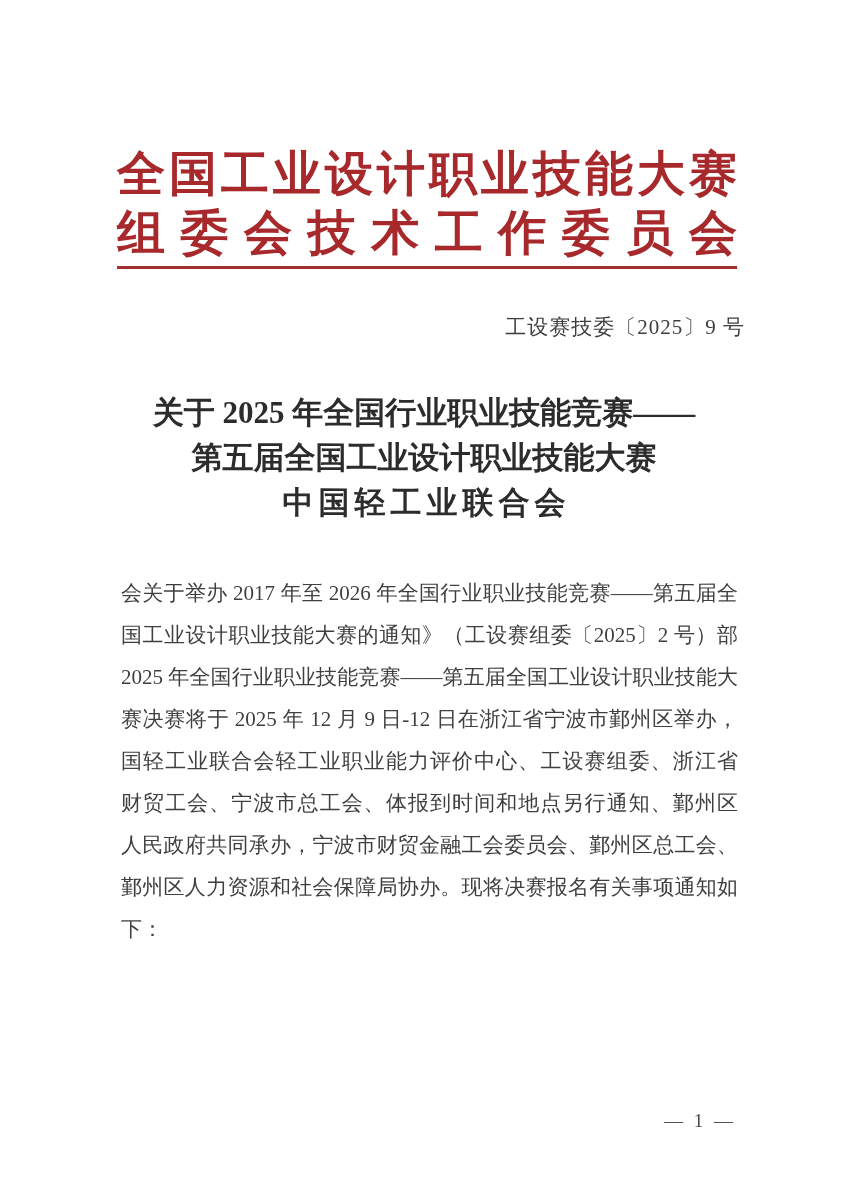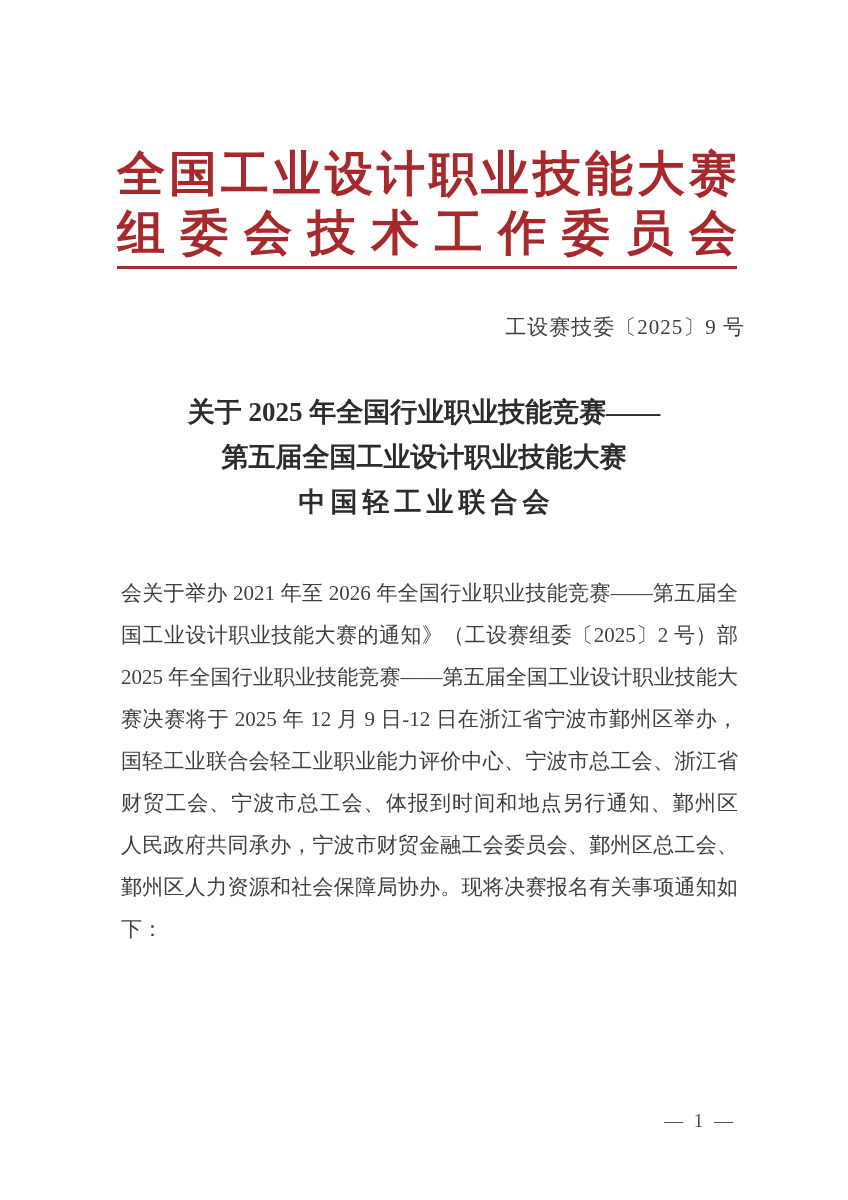--- a/index.html
+++ b/index.html
@@ -49,21 +49,21 @@
 
   
   .notice-title {
     position: absolute;
     top: 390px; left: 60px; right: 60px;
     text-align: center;
     color: #2c2c2c;
     font-weight: bold;
   }
   .notice-title-line {
-    font-size: 27px;
+    font-size: 31px;
     line-height: 45px;
     white-space: nowrap;
   }
   .notice-title-line.spread {
     letter-spacing: 5px;
     text-indent: 5px;
   }
 
   
   .doc-body {
@@ -113,25 +113,25 @@
 
   <div class="doc-number">工设赛技委〔2025〕9 号</div>
 
   <div class="notice-title">
     <div class="notice-title-line">关于 2025 年全国行业职业技能竞赛——</div>
     <div class="notice-title-line">第五届全国工业设计职业技能大赛</div>
     <div class="notice-title-line spread">中国轻工业联合会</div>
   </div>
 
   <div class="doc-body">
-    <div class="body-line justified">会关于举办 2021 年至 2026 年全国行业职业技能竞赛——第五届全</div>
+    <div class="body-line justified">会关于举办 2017 年至 2026 年全国行业职业技能竞赛——第五届全</div>
     <div class="body-line justified">国工业设计职业技能大赛的通知》（工设赛组委〔2025〕2 号）部署，</div>
     <div class="body-line justified">2025 年全国行业职业技能竞赛——第五届全国工业设计职业技能大</div>
     <div class="body-line justified">赛决赛将于 2025 年 12 月 9 日-12 日在浙江省宁波市鄞州区举办，具</div>
-    <div class="body-line justified">国轻工业联合会轻工业职业能力评价中心、宁波市总工会、浙江省</div>
+    <div class="body-line justified">国轻工业联合会轻工业职业能力评价中心、工设赛组委、浙江省</div>
     <div class="body-line justified">财贸工会、宁波市总工会、体报到时间和地点另行通知、鄞州区</div>
     <div class="body-line justified">人民政府共同承办，宁波市财贸金融工会委员会、鄞州区总工会、</div>
     <div class="body-line justified">鄞州区人力资源和社会保障局协办。现将决赛报名有关事项通知如</div>
     <div class="body-line plain">下：</div>
   </div>
 
   <div class="page-number">— 1 —</div>
 
 </div>
 

